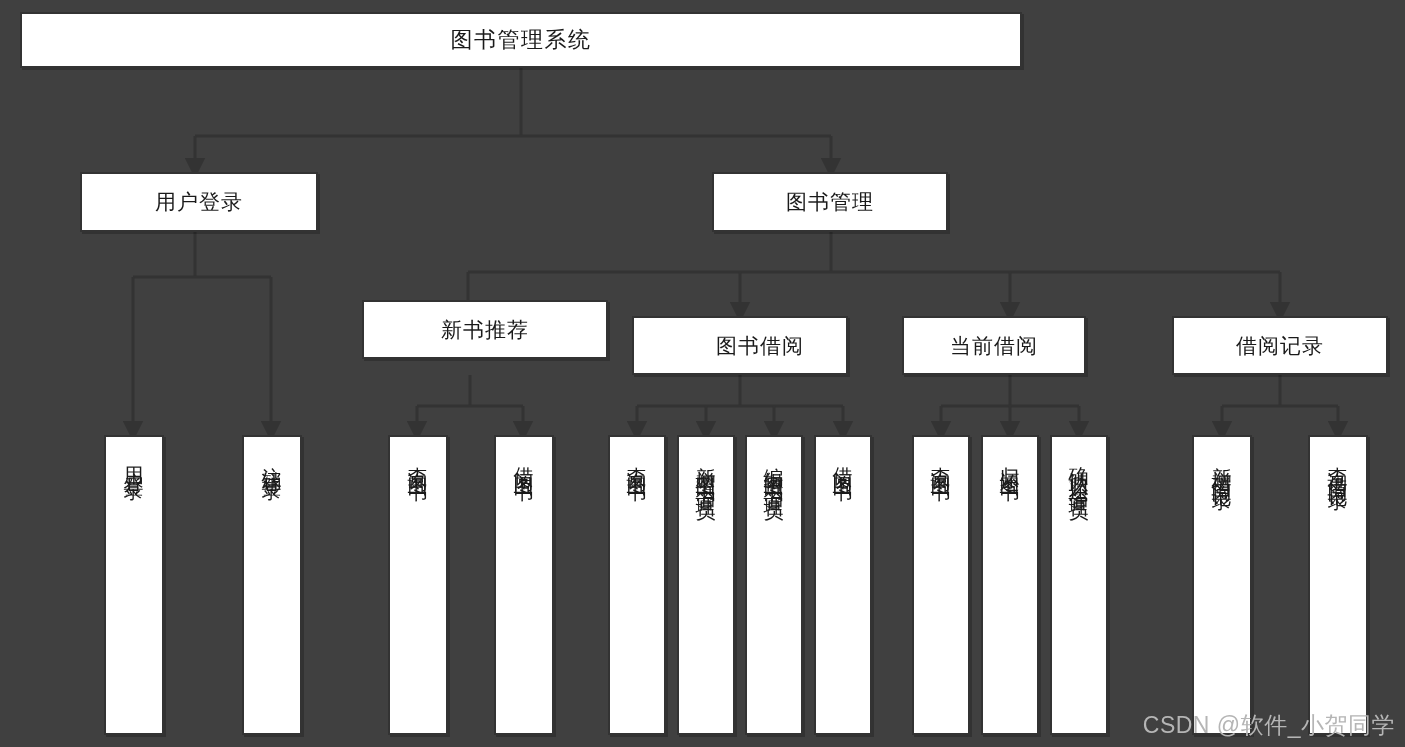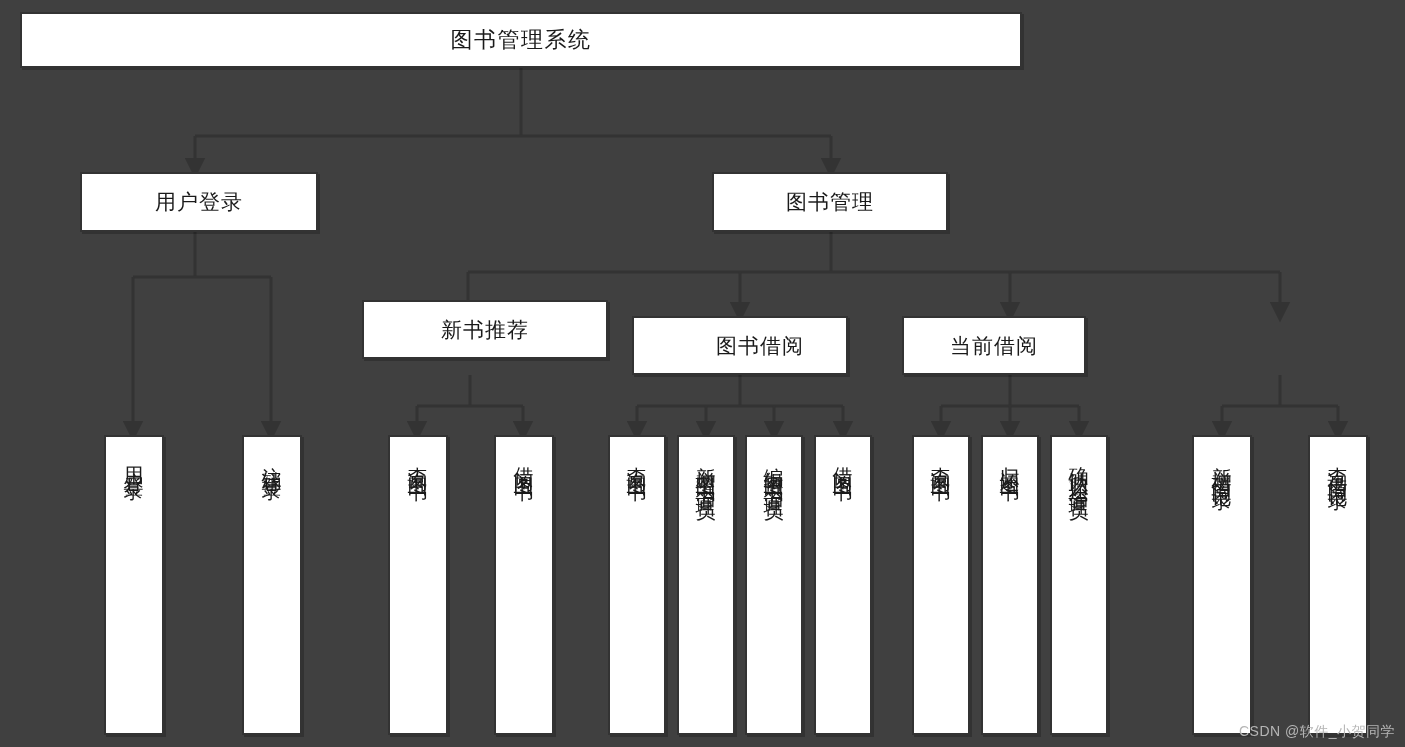--- a/index.html
+++ b/index.html
@@ -67,21 +67,21 @@
     font-size: 20px;
     line-height: 1.0;
     letter-spacing: 5px;
     white-space: nowrap;
   }
   
   #watermark {
     position: absolute;
     right: 10px;
     bottom: 6px;
-    font-size: 14px;
+    font-size: 23px;
     color: #b5b5b5;
     letter-spacing: 0.5px;
     z-index: 3;
     user-select: none;
   }
 </style>
 </head>
 <body>
 
 <div id="canvas">
@@ -152,20 +152,23 @@
 
   <div class="node horiz" style="left:362px; top:300px; width:246px; height:59px;align-items:center;">
     <span class="label">新书推荐</span>
   </div>
   <div class="node horiz" style="left:632px; top:316px; width:216px; height:59px;padding-left:40px;">
     <span class="label">图书借阅</span>
   </div>
   <div class="node horiz" style="left:902px; top:316px; width:184px; height:59px;">
     <span class="label">当前借阅</span>
   </div>
+  <div class="node horiz" style="left:1172px; top:316px; width:216px; height:59px;">
+    <span class="label">借阅记录</span>
+  </div>
 
   <div class="node vert" style="left:104px; top:435px; width:60px; height:300px;">
     <span class="label">用户登录</span>
   </div>
   <div class="node vert" style="left:242px; top:435px; width:60px; height:300px;">
     <span class="label">注销登录</span>
   </div>
 
   <div class="node vert" style="left:388px; top:435px; width:60px; height:300px;">
     <span class="label">查询图书</span>

